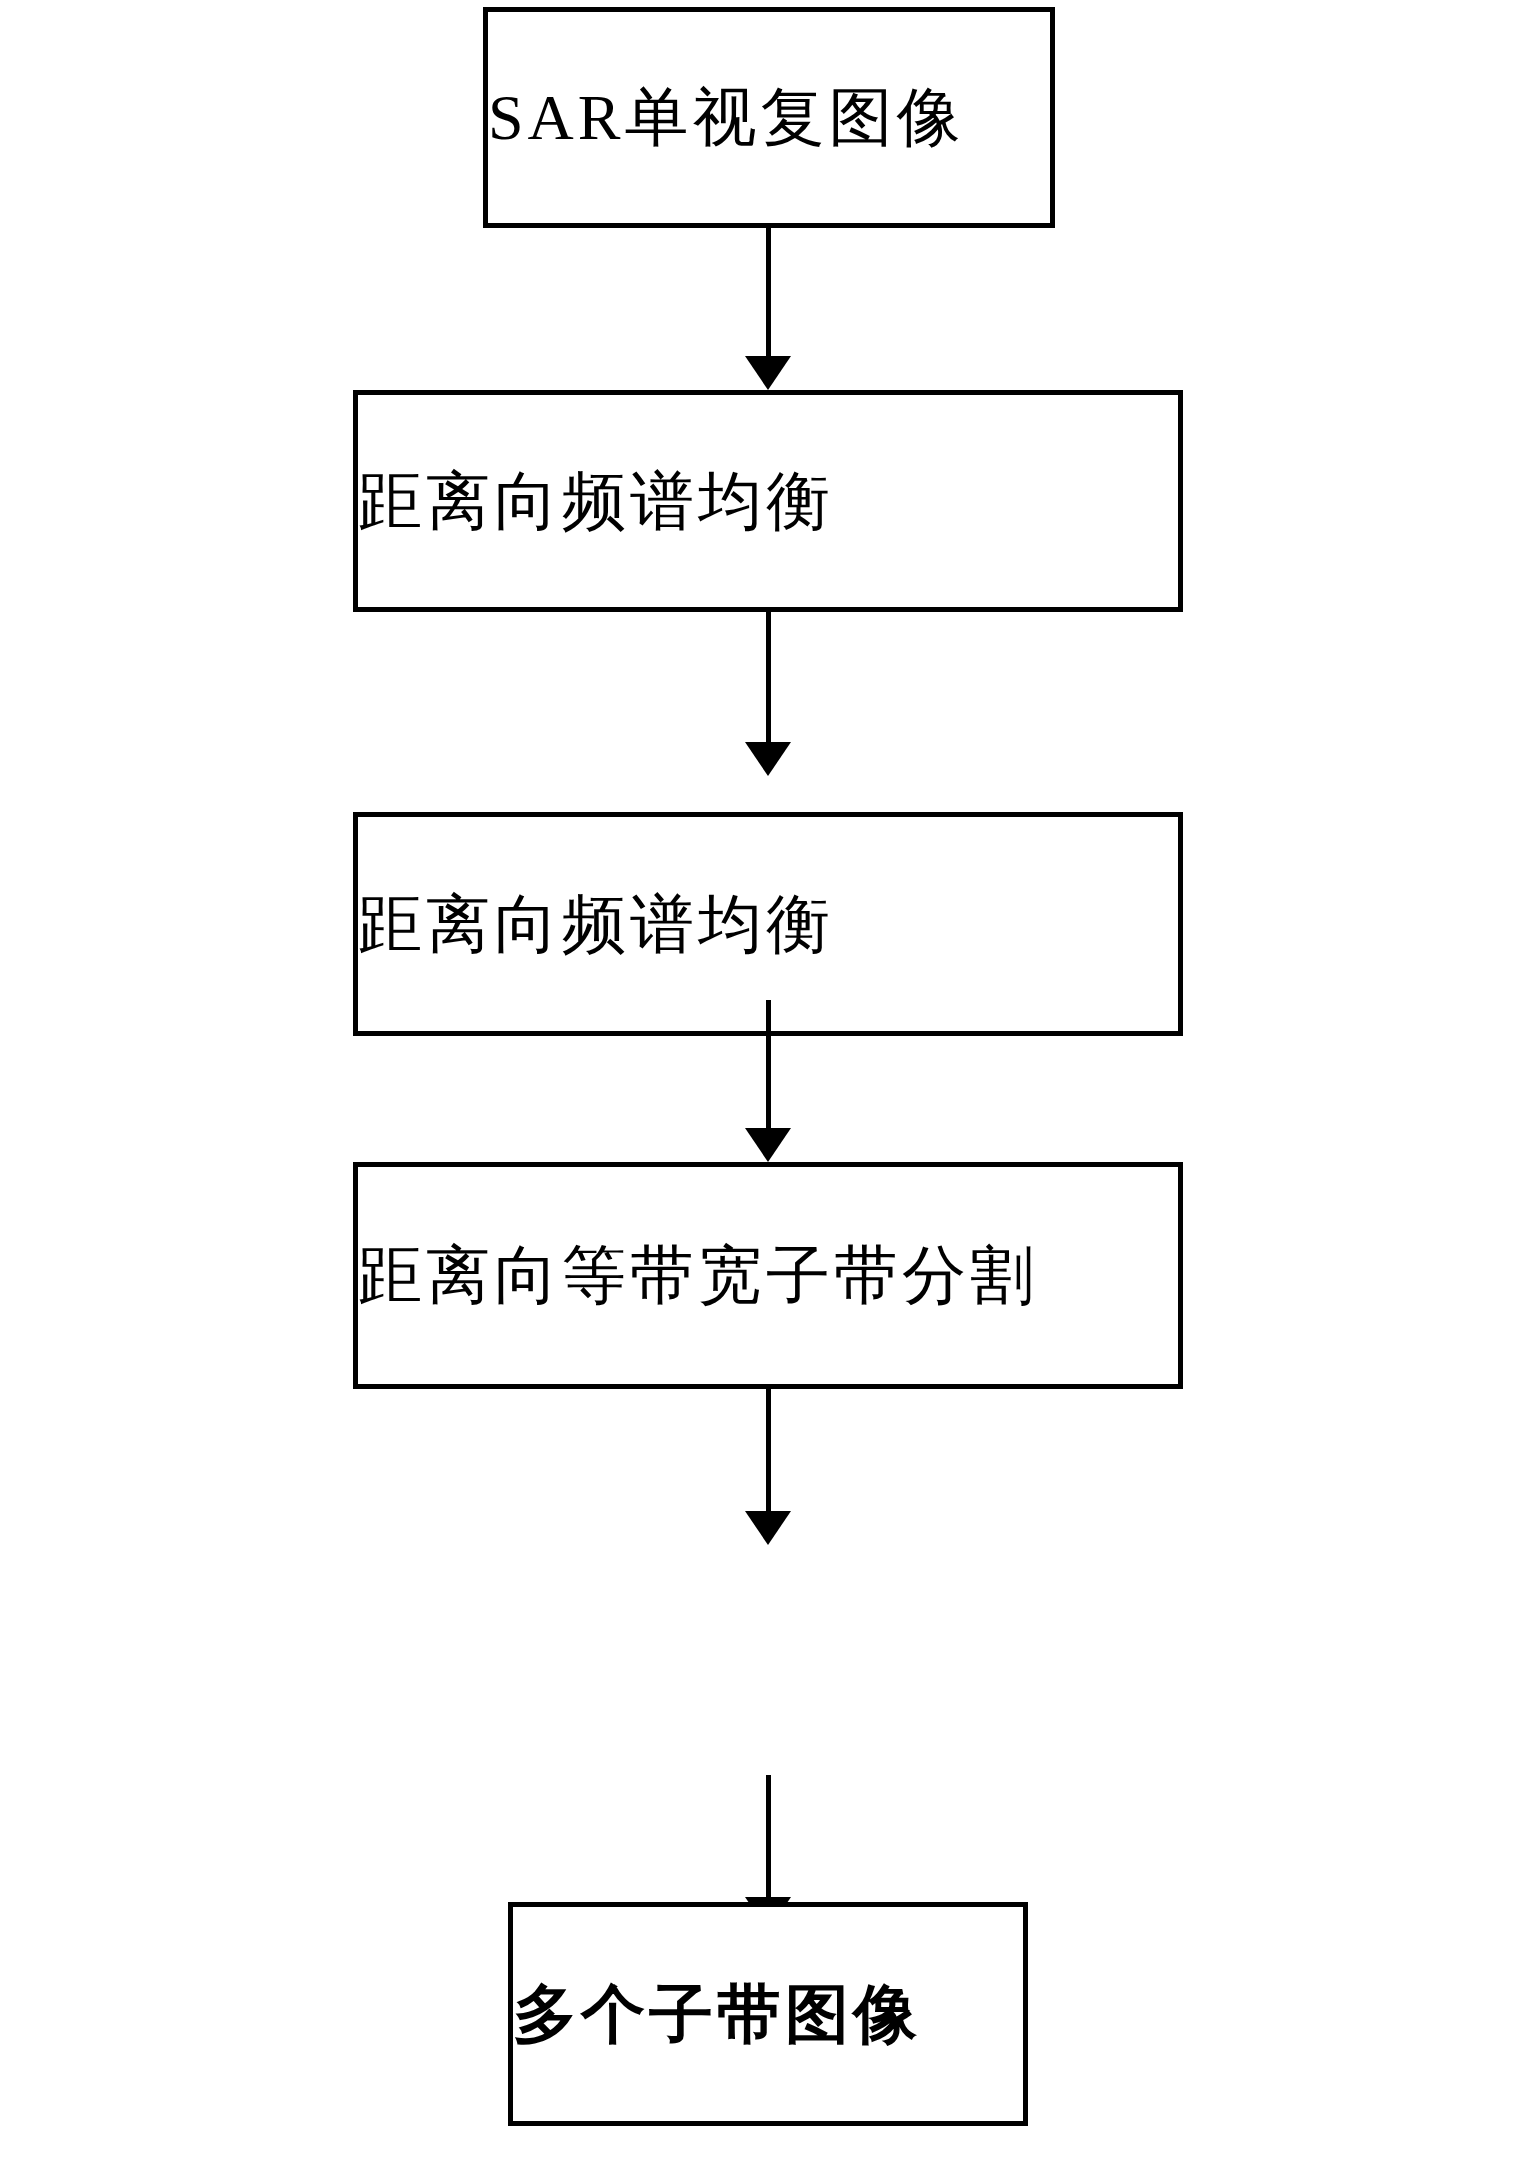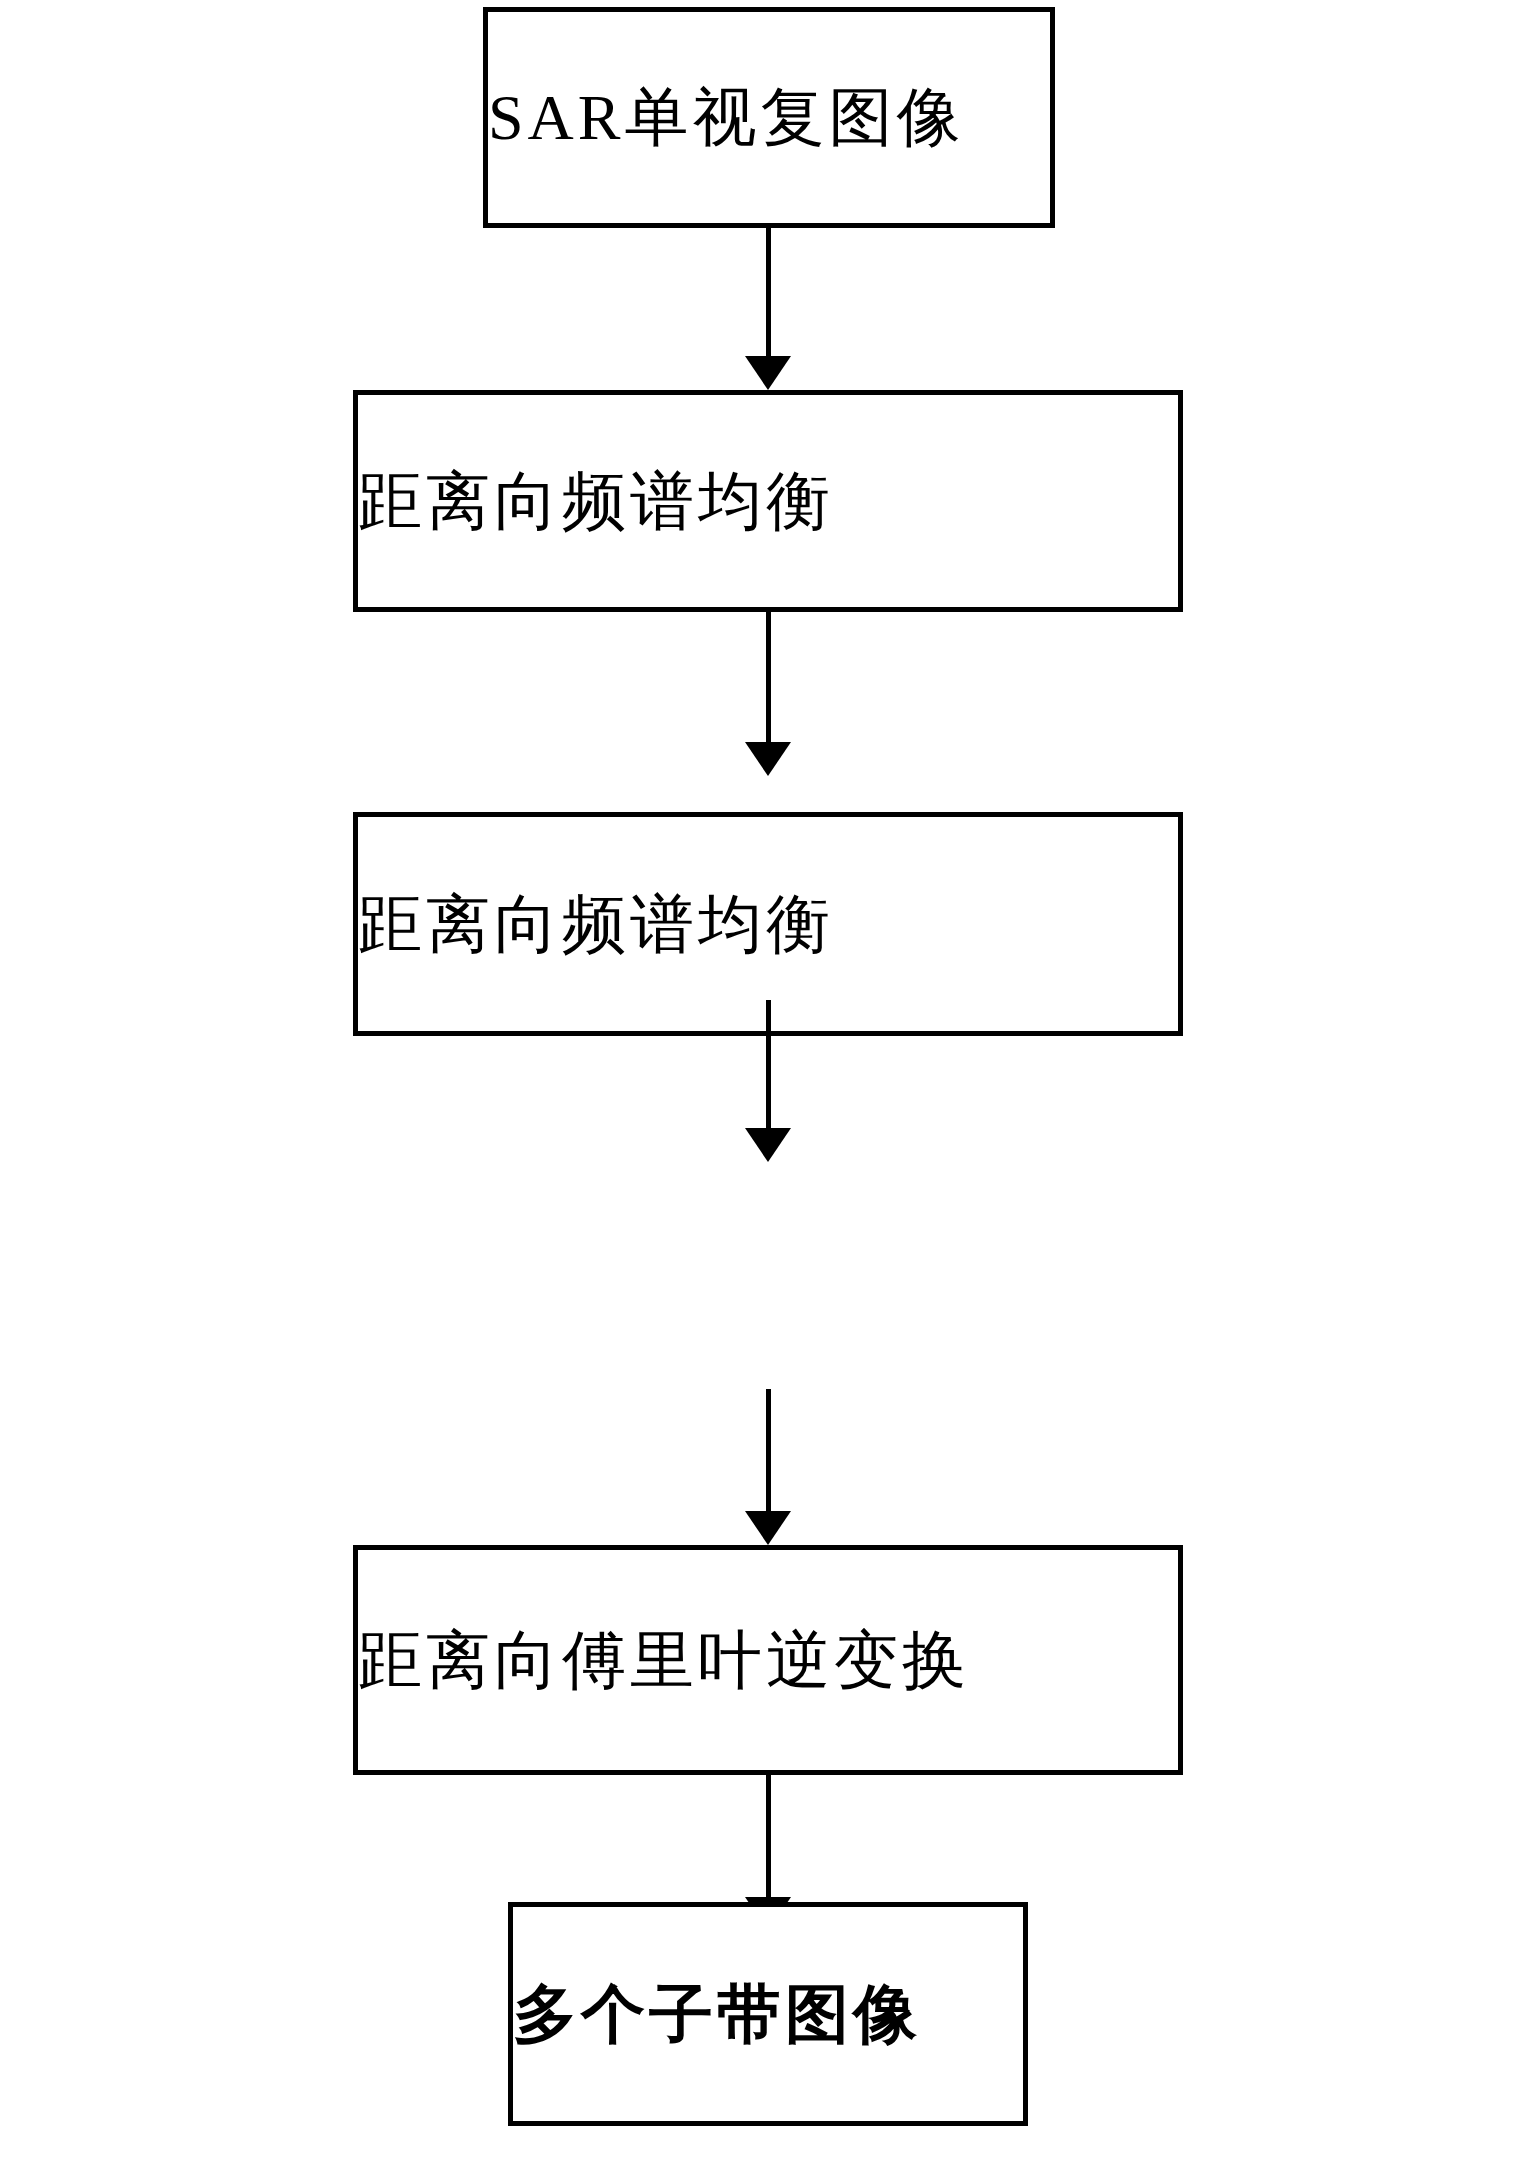--- a/index.html
+++ b/index.html
@@ -87,29 +87,29 @@
 
   <div class="box box3">
     <span>距离向频谱均衡</span>
   </div>
 
   <div class="arrow arrow3">
     <div class="shaft"></div>
     <div class="head"></div>
   </div>
 
+  <div class="box box4">
+    <span>距离向等带宽子带分割</span>
+  </div>
 
   <div class="arrow arrow4">
     <div class="shaft"></div>
     <div class="head"></div>
   </div>
 
-  <div class="box box5">
-    <span>距离向傅里叶逆变换</span>
-  </div>
 
   <div class="arrow arrow5">
     <div class="shaft"></div>
     <div class="head"></div>
   </div>
 
   <div class="box box6">
     <span>多个子带图像</span>
   </div>
 

